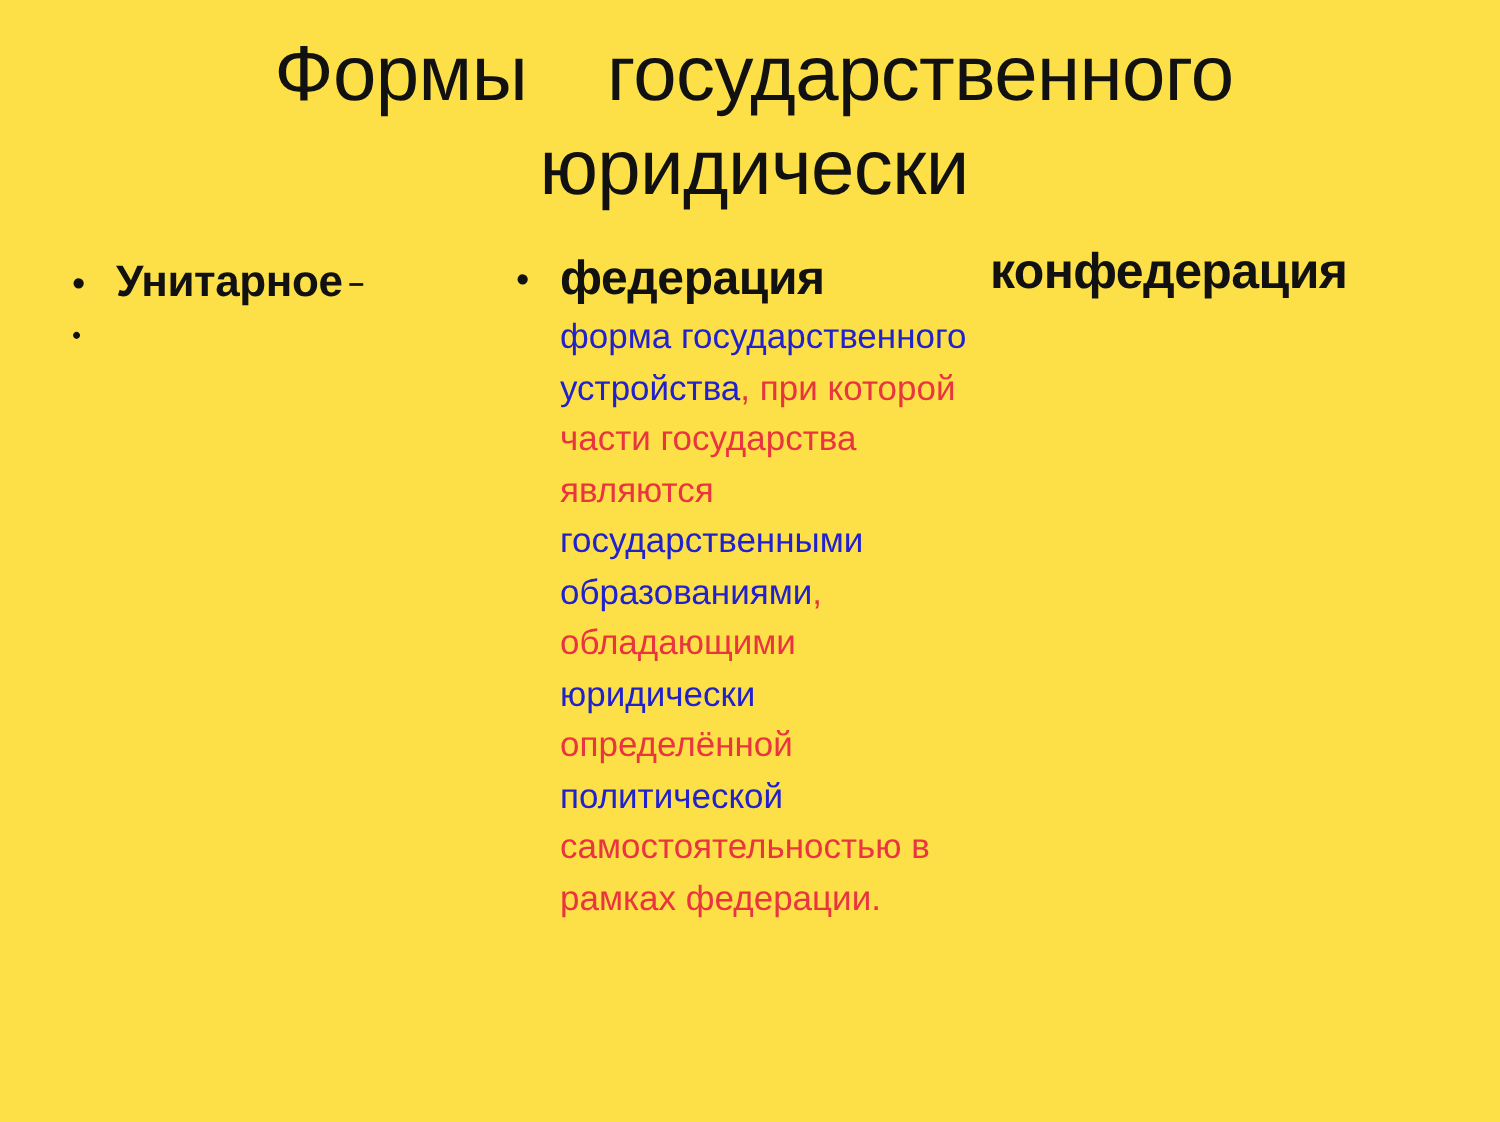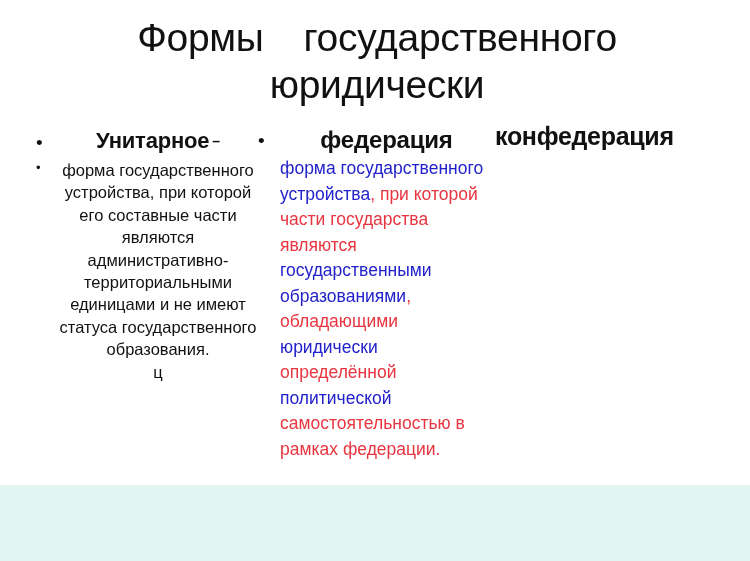--- a/index.html
+++ b/index.html
@@ -13,22 +13,22 @@
     overflow: hidden;
     background: #e2f6f1;
     font-family: "Liberation Sans", "DejaVu Sans", sans-serif;
     color: #111111;
     -webkit-font-smoothing: antialiased;
   }
 
   #slide {
     position: relative;
     width: 750px;
-    height: 485px;
-    background: #ffffff;
+    height: 561px;
+    background: #fde047;
     box-sizing: border-box;
   }
 
   
   #title {
     position: absolute;
     left: 62px;
     top: 14px;
     width: 630px;
     text-align: center;
@@ -76,21 +76,21 @@
   .bullet.big {
     font-size: 19px;
     width: 22px;
     padding-top: 5px;
   }
   .bullet.small {
     font-size: 13px;
     width: 22px;
     padding-top: 7px;
   }
-  .bullet-body { flex: 1 1 auto; text-align: center; }
+  .bullet-body { flex: 1 1 auto; }
 
   
   .heading-bold {
     font-weight: bold;
     color: #111111;
   }
   #hd-unitary {
     font-size: 22px;
     line-height: 26px;
     letter-spacing: -0.2px;
@@ -160,21 +160,20 @@
 
   <div class="col" id="col-unitary">
 
     <div class="bullet-row">
       <span class="bullet big">•</span>
       <span class="bullet-body heading-bold" id="hd-unitary"><span>Унитарное</span><span class="dash">–</span></span>
     </div>
 
     <div class="bullet-row">
       <span class="bullet small">•</span>
-      <span class="bullet-body" id="bd-unitary"><span>форма государственного устройства, при которой его составные части являются административно-территориальными единицами и не имеют статуса государственного образования.</span><span class="tail-char">ц</span></span>
     </div>
 
   </div>
 
   <div class="col" id="col-federation">
 
     <div class="bullet-row">
       <span class="bullet big">•</span>
       <span class="bullet-body heading-bold" id="hd-federation">федерация</span>
     </div>

